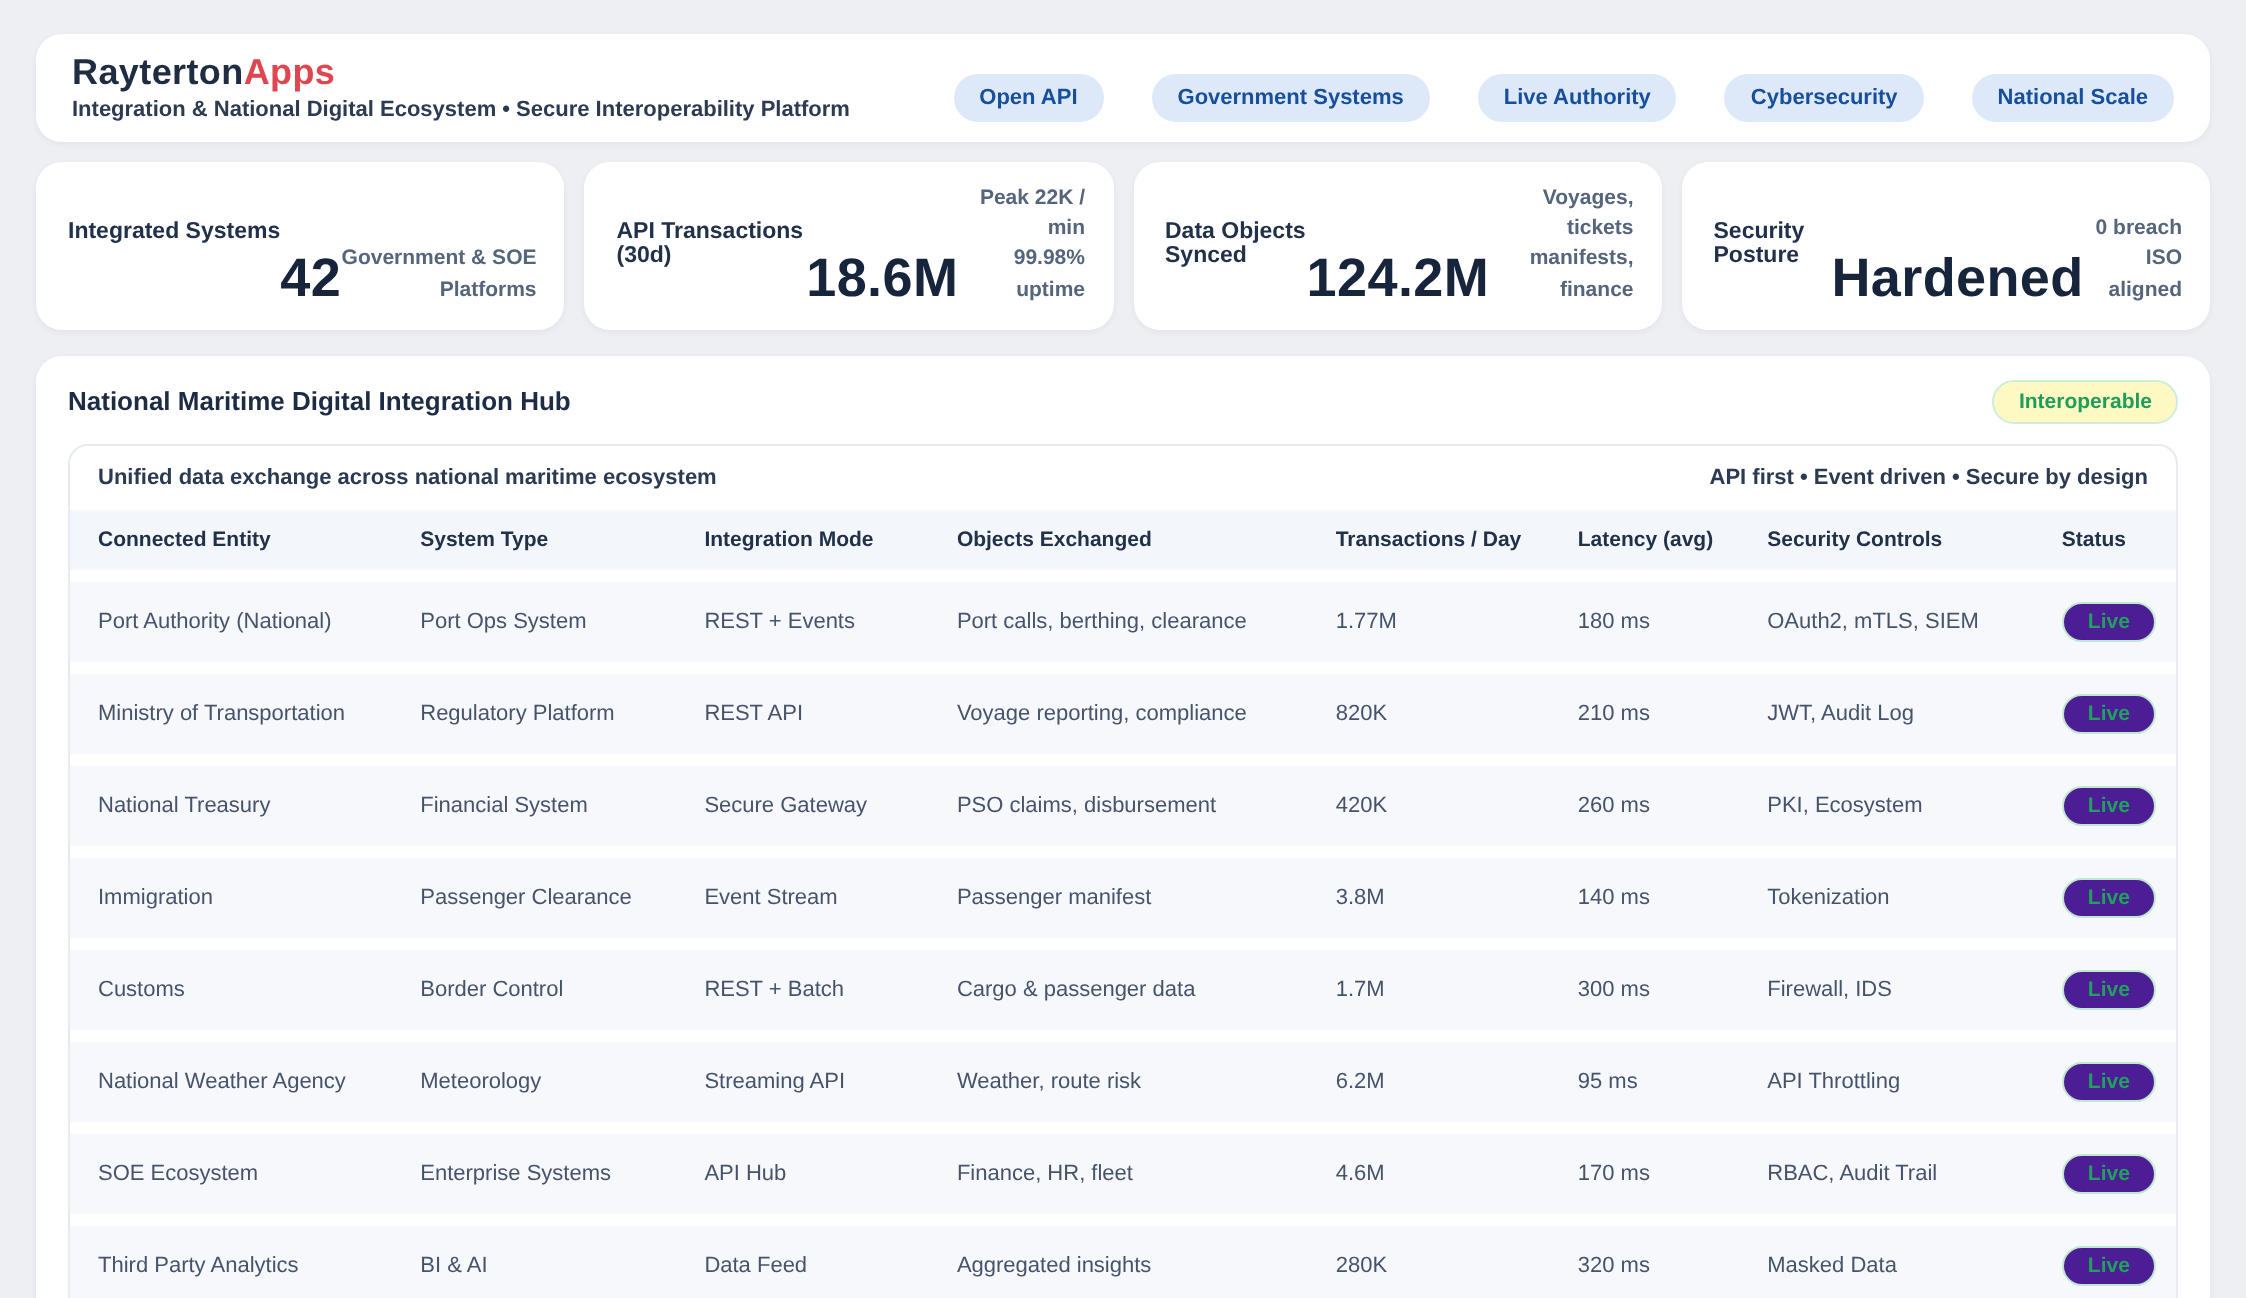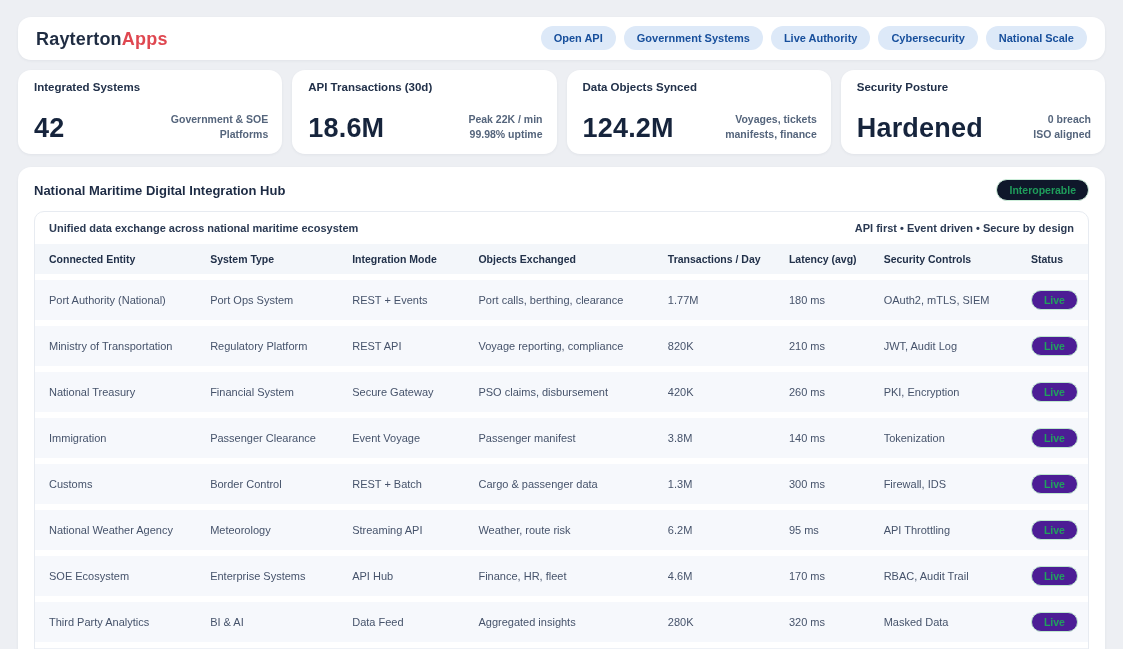--- a/index.html
+++ b/index.html
@@ -20,48 +20,48 @@
 
   
   .header {
     display: flex; align-items: flex-end; justify-content: space-between;
     padding: 9px 18px 10px 18px;
     margin-bottom: 10px;
   }
   .brand-title { font-size: 18px; font-weight: 800; letter-spacing: .2px; color: #1f2c42; }
   .brand-title .accent { color: #df4750; }
   .brand-sub { font-size: 11px; font-weight: 700; color: #2c3b52; margin-top: 2px; }
-  .hbadges { display: flex; gap: 8px; }
+  .hbadges { display: flex; gap: 24px; }
   .hbadge {
     background: #dde9f8; color: #174f9c;
     font-size: 11px; font-weight: 800;
     padding: 6px 13px; border-radius: 14px; white-space: nowrap;
     cursor: default;
   }
 
   
   .stats { display: grid; grid-template-columns: repeat(4, 1fr); gap: 10px; margin-bottom: 13px; }
   .stat {
     display: flex; align-items: flex-end; justify-content: space-between;
     padding: 11px 14px 12px 16px; min-height: 72px;
   }
-  .stat-left { display: flex; flex-direction: column; justify-content: space-between; }
+  .stat-left { display: flex; flex-direction: row; justify-content: space-between; }
   .stat-label { font-size: 11.5px; font-weight: 800; color: #22314a; margin-bottom: 6px; }
   .stat-value { font-size: 27px; font-weight: 800; color: #16243c; letter-spacing: .2px; line-height: 1; margin-top: 16px; }
   .stat-note {
     font-size: 10.5px; font-weight: 700; color: #55657c;
     text-align: right; white-space: pre-line; line-height: 1.45; align-self: flex-end;
   }
 
   
   .panel { padding: 12px 16px 12px 16px; }
   .panel-head { display: flex; align-items: center; justify-content: space-between; margin-bottom: 10px; }
   .panel-title { font-size: 13px; font-weight: 800; color: #1d2b44; }
   .green-badge {
-    background: #0f172a; color: #1f9d5b; border: 1px solid #cdeeda;
+    background: #fef9c3; color: #1f9d5b; border: 1px solid #cdeeda;
     font-size: 10.5px; font-weight: 800; padding: 4px 12px; border-radius: 12px;
   }
 
   .table-box { border: 1px solid #e7ebf1; border-radius: 10px; overflow: hidden; }
   .subhead {
     display: flex; align-items: center; justify-content: space-between;
     padding: 10px 14px 8px 14px;
   }
   .subhead div { font-size: 11px; font-weight: 800; color: #2b3a53; }
 
@@ -92,20 +92,21 @@
   }
 </style>
 </head>
 <body>
 
 <div class="wrap">
 
   <div class="card header">
     <div>
       <div class="brand-title"><span>Rayterton</span><span class="accent">Apps</span></div>
+      <div class="brand-sub">Integration &amp; National Digital Ecosystem • Secure Interoperability Platform</div>
     </div>
     <div class="hbadges">
         <span class="hbadge">Open API</span>
         <span class="hbadge">Government Systems</span>
         <span class="hbadge">Live Authority</span>
         <span class="hbadge">Cybersecurity</span>
         <span class="hbadge">National Scale</span>
       </div>
   </div>
 
@@ -190,39 +191,39 @@
               <td class="col-sec">JWT, Audit Log</td>
               <td class="col-status"><span class="badge-live">Live</span></td>
             </tr>
             <tr>
               <td class="col-entity">National Treasury</td>
               <td class="col-system">Financial System</td>
               <td class="col-mode">Secure Gateway</td>
               <td class="col-objects">PSO claims, disbursement</td>
               <td class="col-tx">420K</td>
               <td class="col-lat">260 ms</td>
-              <td class="col-sec">PKI, Encryption</td>
+              <td class="col-sec">PKI, Ecosystem</td>
               <td class="col-status"><span class="badge-live">Live</span></td>
             </tr>
             <tr>
               <td class="col-entity">Immigration</td>
               <td class="col-system">Passenger Clearance</td>
-              <td class="col-mode">Event Voyage</td>
+              <td class="col-mode">Event Stream</td>
               <td class="col-objects">Passenger manifest</td>
               <td class="col-tx">3.8M</td>
               <td class="col-lat">140 ms</td>
               <td class="col-sec">Tokenization</td>
               <td class="col-status"><span class="badge-live">Live</span></td>
             </tr>
             <tr>
               <td class="col-entity">Customs</td>
               <td class="col-system">Border Control</td>
               <td class="col-mode">REST + Batch</td>
               <td class="col-objects">Cargo &amp; passenger data</td>
-              <td class="col-tx">1.3M</td>
+              <td class="col-tx">1.7M</td>
               <td class="col-lat">300 ms</td>
               <td class="col-sec">Firewall, IDS</td>
               <td class="col-status"><span class="badge-live">Live</span></td>
             </tr>
             <tr>
               <td class="col-entity">National Weather Agency</td>
               <td class="col-system">Meteorology</td>
               <td class="col-mode">Streaming API</td>
               <td class="col-objects">Weather, route risk</td>
               <td class="col-tx">6.2M</td>

